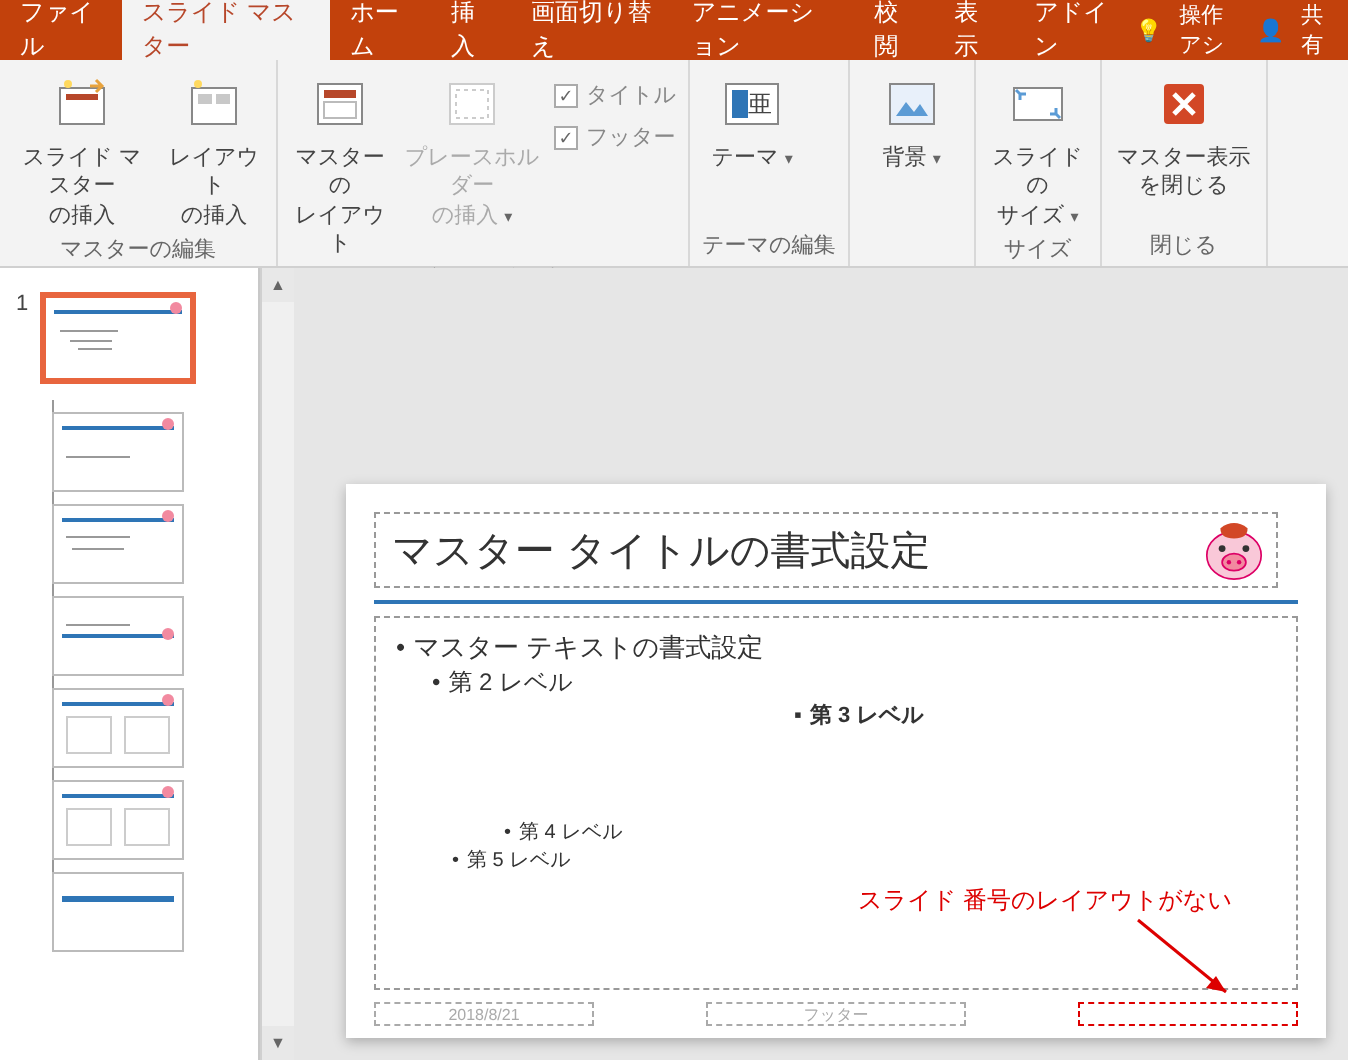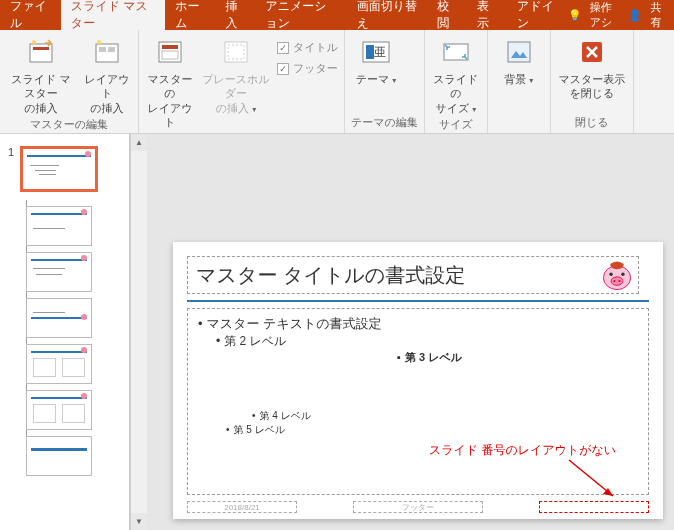--- a/index.html
+++ b/index.html
@@ -69,22 +69,22 @@
 svg { display: block; }
 </style>
 </head>
 <body>
 
 <div class="ribbon-tabs">
   <div class="ribbon-tab">ファイル</div>
   <div class="ribbon-tab active">スライド マスター</div>
   <div class="ribbon-tab">ホーム</div>
   <div class="ribbon-tab">挿入</div>
+  <div class="ribbon-tab">画面切り替え</div>
   <div class="ribbon-tab">アニメーション</div>
-  <div class="ribbon-tab">画面切り替え</div>
   <div class="ribbon-tab">校閲</div>
   <div class="ribbon-tab">表示</div>
   <div class="ribbon-tab">アドイン</div>
   <div class="ribbon-spacer"></div>
   <div class="ribbon-right">
     <span class="bulb">💡</span>
     <span>操作アシ</span>
     <span>👤</span>
     <span>共有</span>
   </div>
@@ -172,45 +172,45 @@
         <span><span>テーマ</span> <span class="dd">▾</span></span>
       </div>
     </div>
     <div class="group-label">テーマの編集</div>
   </div>
 
   <div class="ribbon-group">
     <div class="group-content">
       <div class="big-btn narrow">
         <div class="icon-box">
+          <svg width="28" height="28">
+              <rect x="3" y="4" width="22" height="20" fill="#e8f0fa" stroke="#888"></rect>
+              <path d="M6 20 l5 -7 l4 5 l3 -4 l4 6 z" fill="#5b9bd5"></path>
+            </svg>
+        </div>
+        <span><span>背景</span> <span class="dd">▾</span></span>
+      </div>
+    </div>
+    <div class="group-label" style="visibility:hidden">.</div>
+  </div>
+
+  <div class="ribbon-group">
+    <div class="group-content">
+      <div class="big-btn narrow">
+        <div class="icon-box">
           <svg width="30" height="28">
               <rect x="3" y="6" width="24" height="16" fill="#fff" stroke="#888"></rect>
               <path d="M6 9 l-2 -2 M6 9 h3 M6 9 v3 M24 19 l2 2 M24 19 h-3 M24 19 v-3" stroke="#5b9bd5" stroke-width="1.5" fill="none"></path>
             </svg>
         </div>
         <span>スライドの</span>
         <span><span>サイズ</span> <span class="dd">▾</span></span>
       </div>
     </div>
     <div class="group-label">サイズ</div>
-  </div>
-
-  <div class="ribbon-group">
-    <div class="group-content">
-      <div class="big-btn narrow">
-        <div class="icon-box">
-          <svg width="28" height="28">
-              <rect x="3" y="4" width="22" height="20" fill="#e8f0fa" stroke="#888"></rect>
-              <path d="M6 20 l5 -7 l4 5 l3 -4 l4 6 z" fill="#5b9bd5"></path>
-            </svg>
-        </div>
-        <span><span>背景</span> <span class="dd">▾</span></span>
-      </div>
-    </div>
-    <div class="group-label" style="visibility:hidden">.</div>
   </div>
 
   <div class="ribbon-group">
     <div class="group-content">
       <div class="big-btn wide">
         <div class="icon-box">
           <svg width="28" height="28">
               <rect x="4" y="4" width="20" height="20" rx="2" fill="#d24726"></rect>
               <path d="M9 9 l10 10 M19 9 l-10 10" stroke="#fff" stroke-width="2.5"></path>
             </svg>

